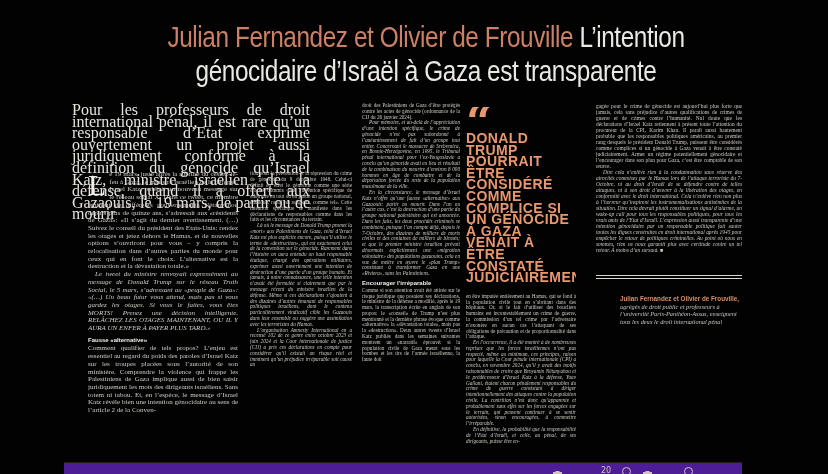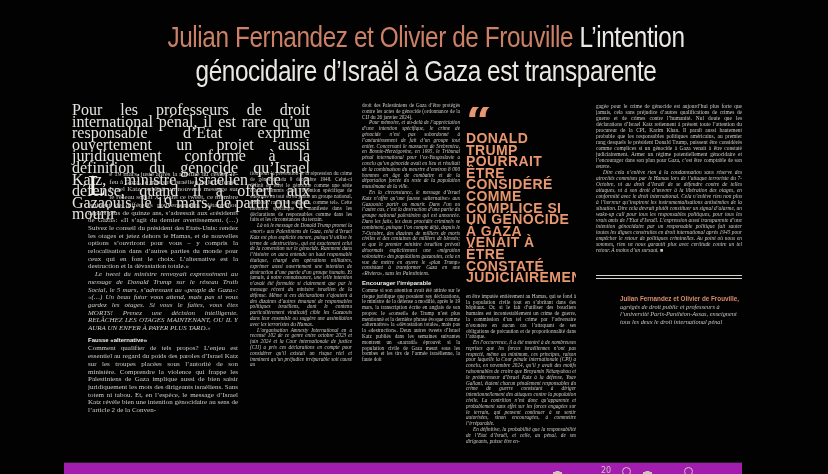--- a/index.html
+++ b/index.html
@@ -45,21 +45,21 @@
   .rule-double{margin-top:22px;width:100%;height:2px;
                border-top:1px solid #d6d4cf;border-bottom:1px solid #d6d4cf;}
   .signature{margin-top:16px;padding-left:24px;text-align:left;
              font-size:6.3px;line-height:7.6px;}
   .sig-names{font-family:"Liberation Sans",sans-serif;font-weight:700;color:#dd8e6b;
              font-style:normal;}
   .sig-bio{font-style:italic;color:#c9c6c0;}
 
   
   .taskbar{position:absolute;left:64px;top:462px;width:678px;height:12px;
-           background:#a21caf;border-top:1px solid #1f1f1f;overflow:hidden;}
+           background:#4c1d95;border-top:1px solid #1f1f1f;overflow:hidden;}
   .tray-icon{position:absolute;top:3px;width:9px;height:12px;color:#cfc6b8;
              font-family:"DejaVu Sans",sans-serif;font-size:8px;line-height:10px;text-align:center;}
   .dome{background:radial-gradient(circle at 50% 120%, #cfc6b8 60%, transparent 61%);}
   .ring{border:1px solid #cfc6b8;border-radius:50%;width:7px;height:7px;top:4px;}
 </style>
 </head>
 <body>
 
 <div class="screen">
 

